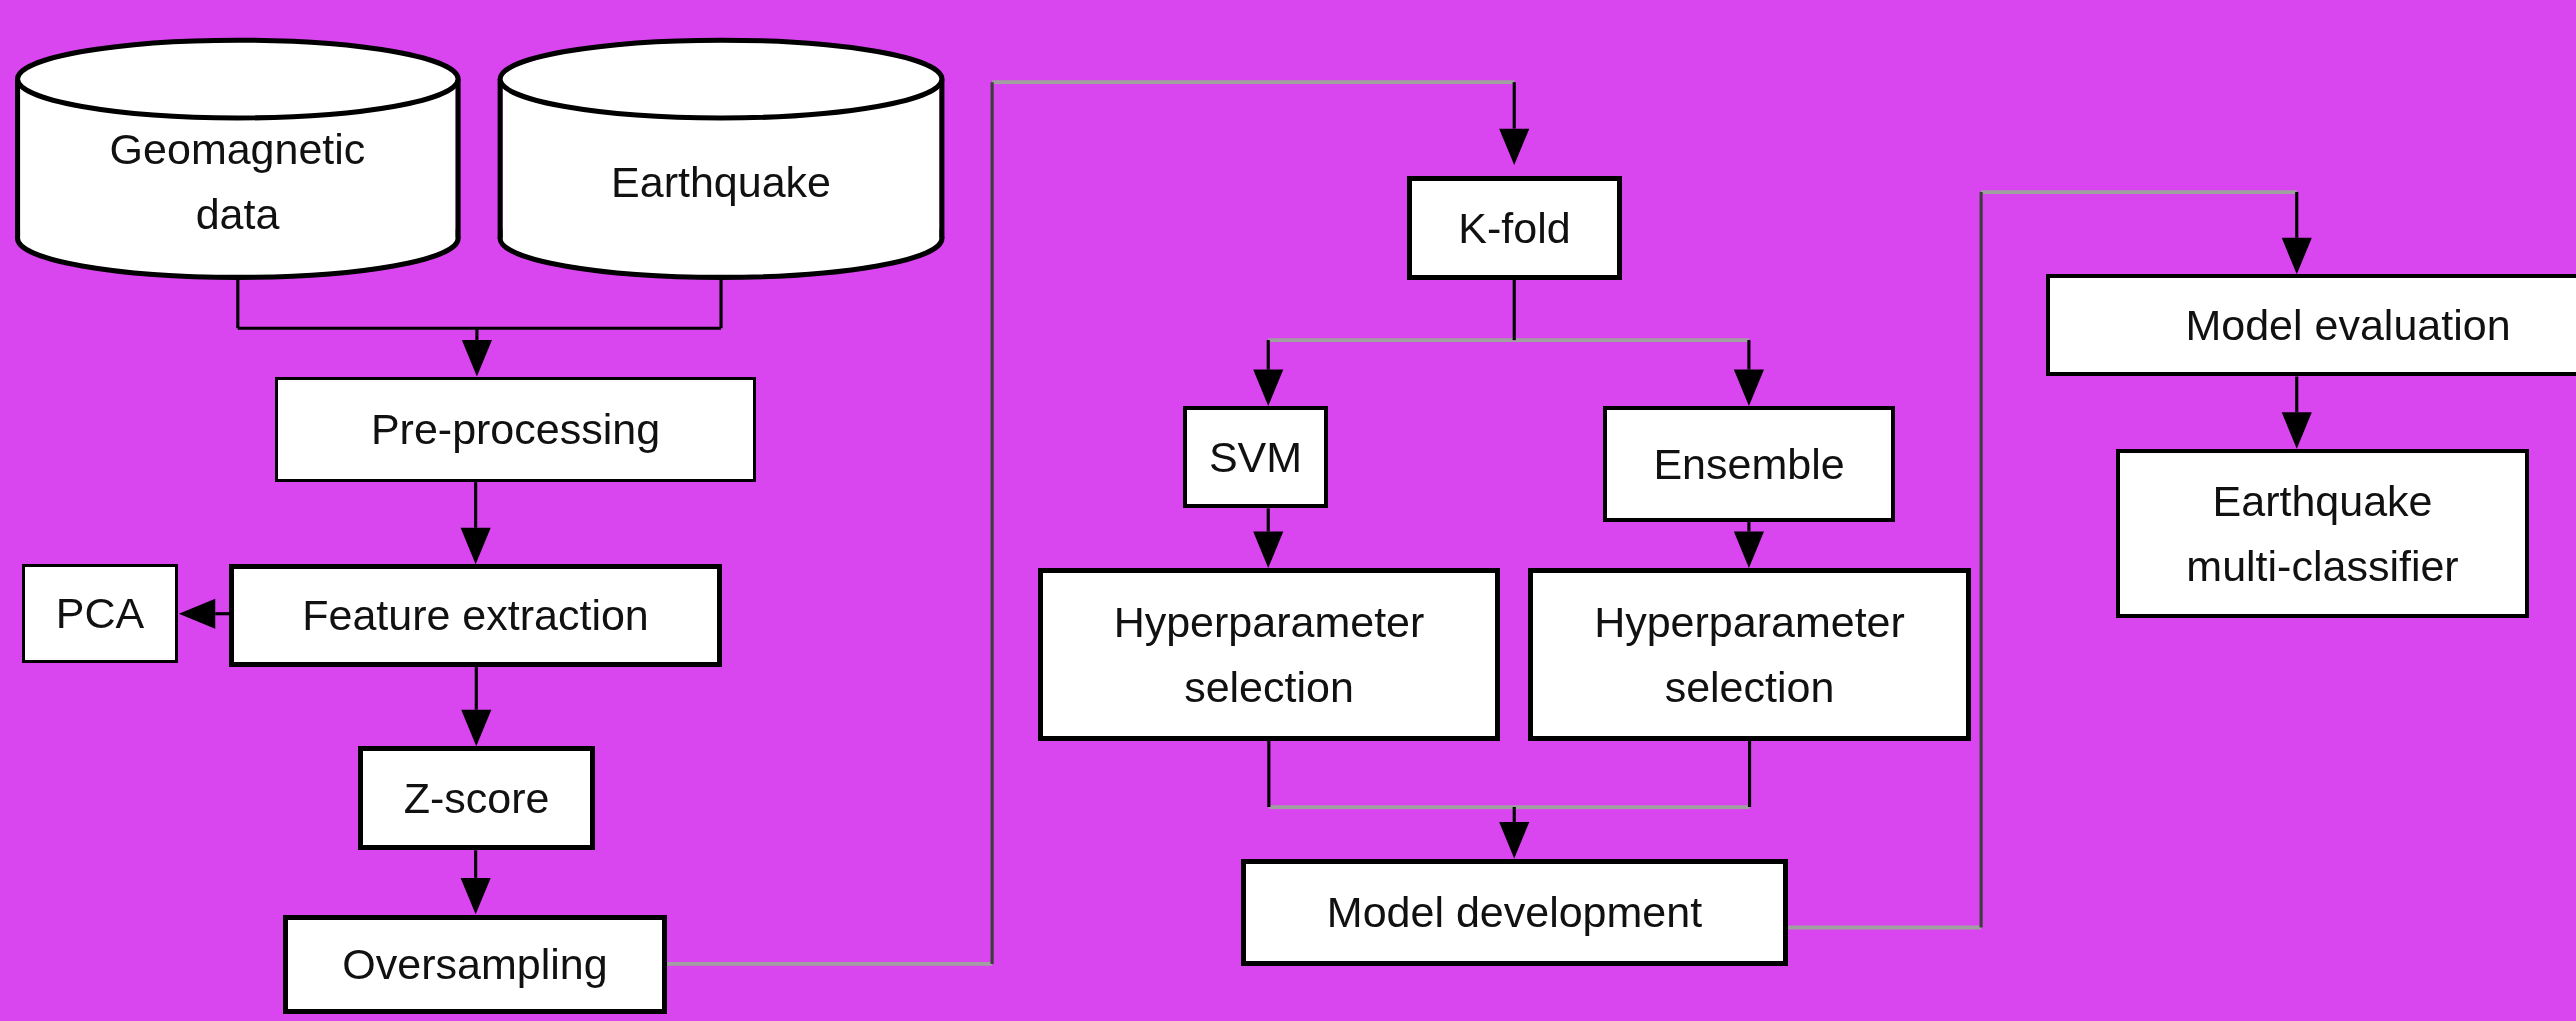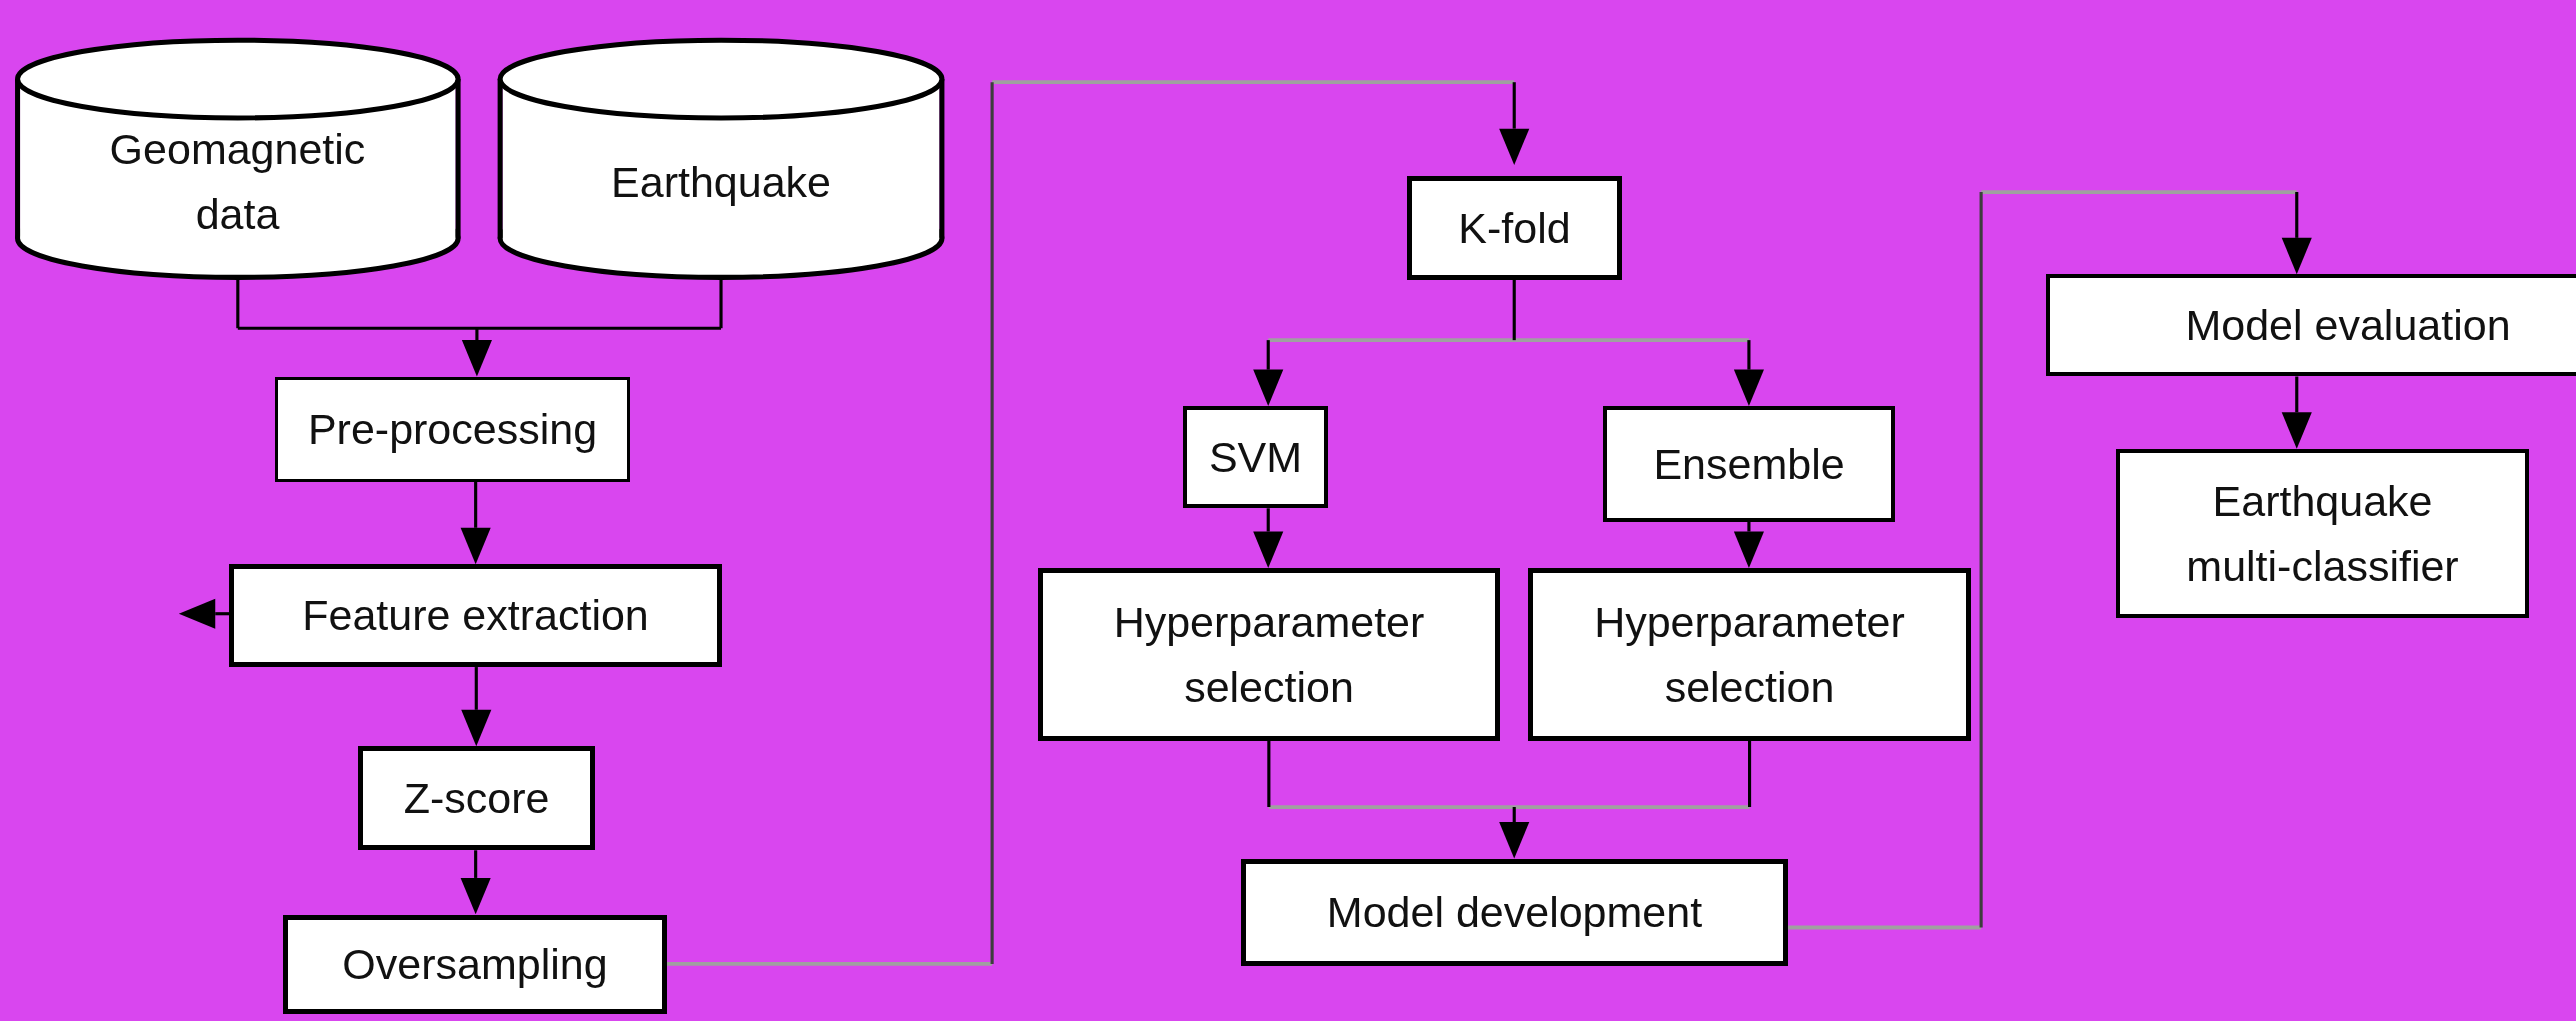--- a/index.html
+++ b/index.html
@@ -149,24 +149,27 @@
 
   <div class="cyl-label" style="left:17px; top:110px; width:441px; height:144px;">
     <span class="lbl">Geomagnetic</span>
     <span class="lbl">data</span>
   </div>
 
   <div class="cyl-label" style="left:500px; top:110px; width:442px; height:144px;">
     <span class="lbl">Earthquake</span>
   </div>
 
-  <div class="node thin" style="left:275px; top:377px; width:355px; height:105px;">
+  <div class="node thin" style="left:275px; top:377px; width:481px; height:105px;">
     <span class="lbl">Pre-processing</span>
   </div>
 
+  <div class="node thin" style="left:22px; top:564px; width:156px; height:99px;">
+    <span class="lbl">PCA</span>
+  </div>
 
   <div class="node thick" style="left:229px; top:564px; width:493px; height:103px;">
     <span class="lbl">Feature extraction</span>
   </div>
 
   <div class="node thick" style="left:358px; top:746px; width:237px; height:104px;">
     <span class="lbl">Z-score</span>
   </div>
 
   <div class="node thick" style="left:283px; top:915px; width:384px; height:99px;">

